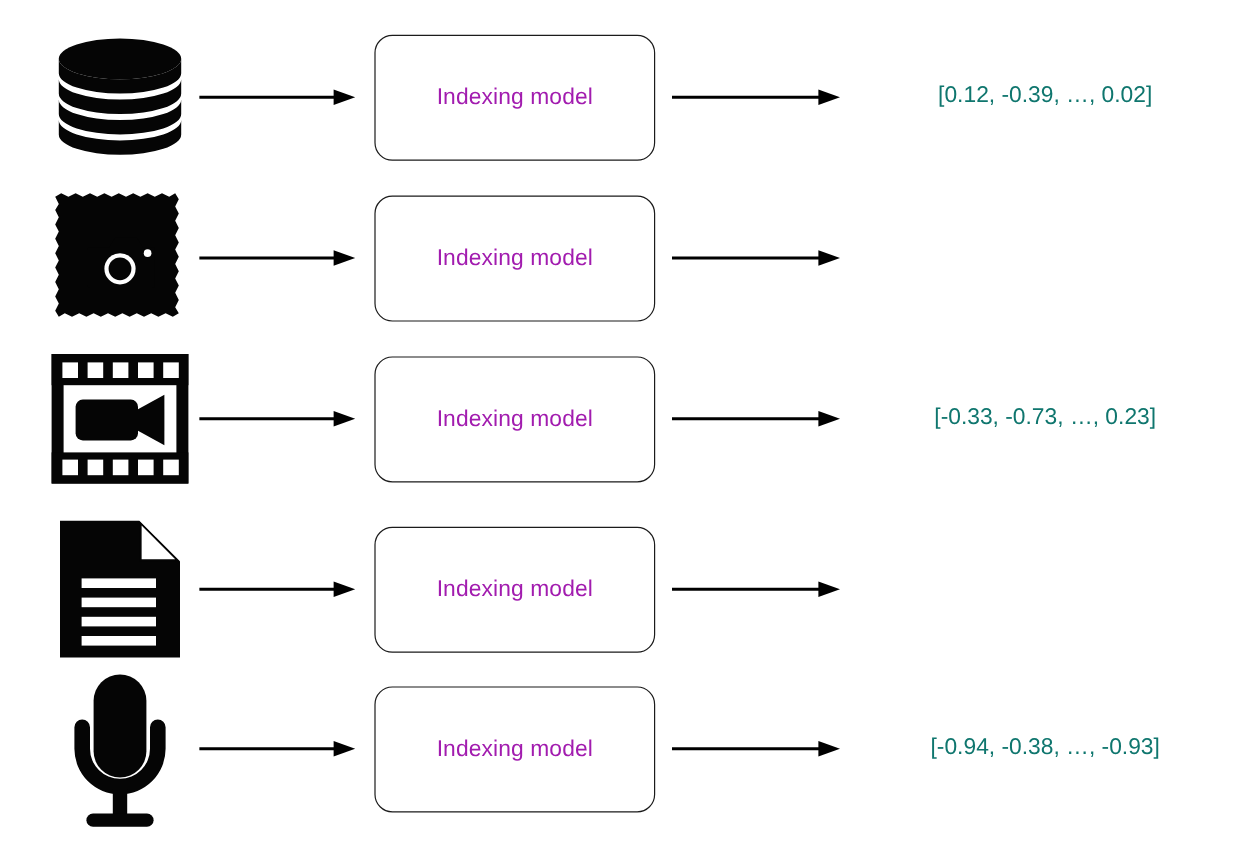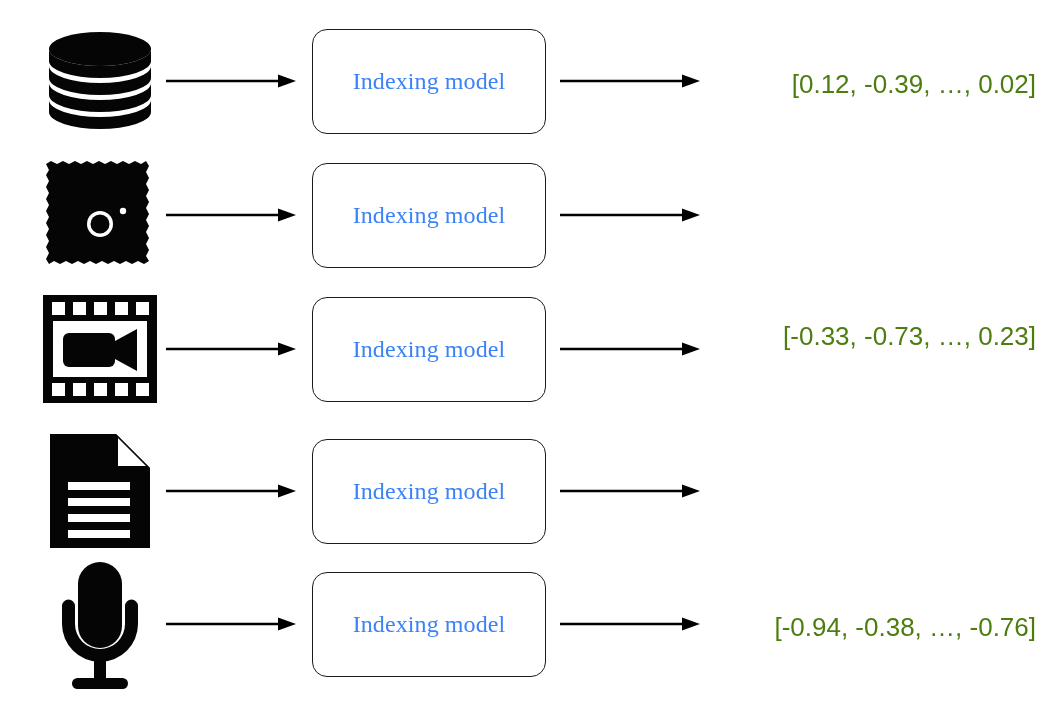--- a/index.html
+++ b/index.html
@@ -54,36 +54,36 @@
     height: 105px;
     box-sizing: border-box;
     border: 1.6px solid #1b1b1b;
     border-radius: 15px;
     background: #ffffff;
     display: flex;
     align-items: center;
     justify-content: center;
   }
   .model-label {
-    font-size: 24px;
-    color: #3b82f6;
-    font-family: Liberation Serif, serif;
+    font-size: 19px;
+    color: #a21caf;
+    font-family: Liberation Sans, sans-serif;
     letter-spacing: 0.1px;
     white-space: nowrap;
   }
   
   .vector {
     position: absolute;
     left: 706px;
     width: 330px;
-    font-size: 26px;
-    color: #4d7c0f;
+    font-size: 19px;
+    color: #0f766e;
     font-family: "Liberation Sans", sans-serif;
     white-space: nowrap;
-    text-align: right;
+    text-align: center;
   }
 </style>
 </head>
 <body>
 
 <div id="diagram">
 
   <div class="row" style="top:14px">
 
     <div class="icon-cell">
@@ -183,21 +183,21 @@
 
     <div class="model-box" style="top:15px">
       <span class="model-label">Indexing model</span>
     </div>
 
     <svg class="arrow arrow-out" style="top:57px" viewBox="0 0 140 20">
       <line x1="0" y1="10" x2="124" y2="10" stroke="#000" stroke-width="2.6"></line>
       <polygon points="122,3.5 140,10 122,16.5" fill="#000"></polygon>
     </svg>
 
-    <div class="vector" style="top:39px">[-0.33, -0.73, …, 0.23]</div>
+    <div class="vector" style="top:55px">[-0.33, -0.73, …, 0.23]</div>
   </div>
 
   <div class="row" style="top:424px">
 
     <div class="icon-cell">
       <svg width="108" height="118" viewBox="0 0 108 118" aria-hidden="true">
         <g fill="#050505">
           <path d="M4 2 h66 l34 34 v80 h-100 z"></path>
           <polygon points="70,2 104,36 70,36" fill="#050505"></polygon>
           <polygon points="72,6 100,34 72,34" fill="#ffffff"></polygon>
@@ -247,16 +247,16 @@
 
     <div class="model-box" style="top:15px">
       <span class="model-label">Indexing model</span>
     </div>
 
     <svg class="arrow arrow-out" style="top:57px" viewBox="0 0 140 20">
       <line x1="0" y1="10" x2="124" y2="10" stroke="#000" stroke-width="2.6"></line>
       <polygon points="122,3.5 140,10 122,16.5" fill="#000"></polygon>
     </svg>
 
-    <div class="vector" style="top:55px">[-0.94, -0.38, …, -0.76]</div>
+    <div class="vector" style="top:55px">[-0.94, -0.38, …, -0.93]</div>
   </div>
 
 </div>
 
 </body></html>

